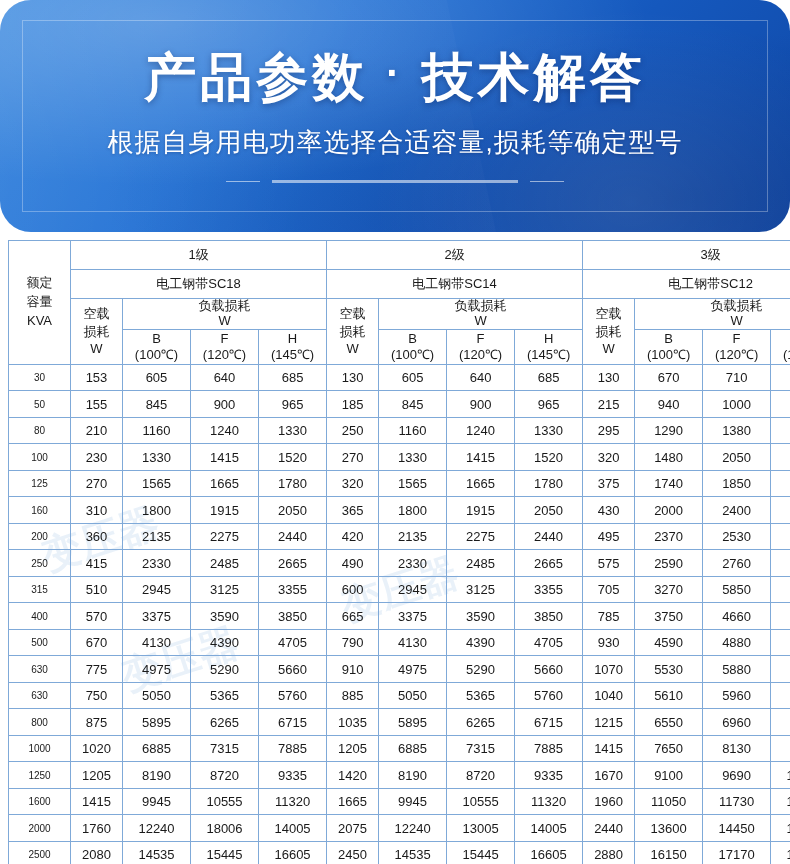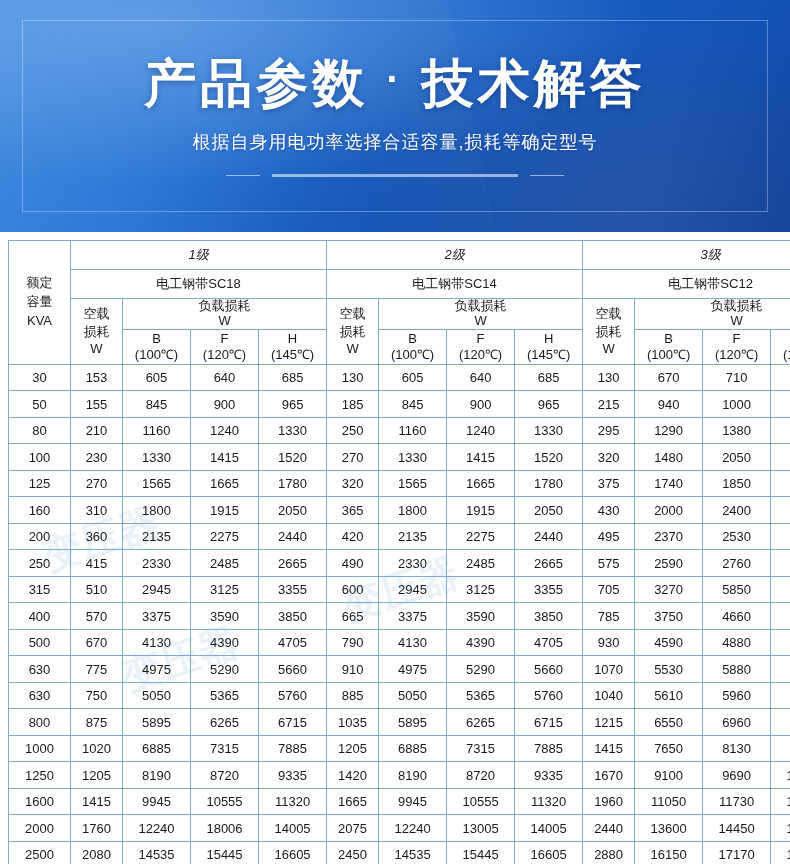--- a/index.html
+++ b/index.html
@@ -24,20 +24,21 @@
   
   .banner {
     position: relative;
     width: 790px;
     height: 232px;
     background:
       radial-gradient(ellipse at 20% 10%, rgba(255,255,255,0.22) 0%, rgba(255,255,255,0) 55%),
       radial-gradient(ellipse at 85% 85%, rgba(0,40,120,0.35) 0%, rgba(0,40,120,0) 60%),
       linear-gradient(135deg, #2a7fdd 0%, #1f6fd4 35%, #1558bd 65%, #0f47a5 100%);
     overflow: hidden;
+    border-radius: 31px;
   }
   .banner::before {
     content: "";
     position: absolute;
     left: -60px;
     top: -120px;
     width: 520px;
     height: 420px;
     background: linear-gradient(115deg, rgba(255,255,255,0.14) 0%, rgba(255,255,255,0.02) 70%);
     transform: rotate(-12deg);
@@ -84,21 +85,21 @@
   }
   .banner-title .dot {
     display: inline-block;
     padding: 0 18px;
     font-size: 40px;
     vertical-align: 8px;
   }
   .banner-sub {
     margin-top: 18px;
     color: #ffffff;
-    font-size: 18px;
+    font-size: 26px;
     letter-spacing: 1px;
     white-space: nowrap;
     text-shadow: 0 1px 3px rgba(0,20,70,0.30);
   }
   .banner-rule {
     margin-top: 20px;
     width: 246px;
     height: 3px;
     background: rgba(255,255,255,0.55);
     position: relative;
@@ -158,21 +159,20 @@
     vertical-align: middle;
     font-size: 13px;
     color: #1a1a1a;
     font-weight: normal;
     padding: 0;
     background: transparent;
   }
   .hdr-grade {
     height: 28px;
     font-size: 14px;
-    font-style: italic;
   }
   .hdr-steel {
     height: 28px;
     font-size: 13px;
   }
   .hdr-group {
     height: 26px;
     font-size: 12.5px;
     line-height: 1.15;
   }
@@ -186,21 +186,21 @@
     line-height: 1.45;
   }
   .noload-cell {
     font-size: 13px;
     line-height: 1.35;
   }
   tbody td {
     height: 25.5px;
     font-size: 13px;
   }
-  tbody tr td:first-child { font-size: 13px; }
+  tbody tr td:first-child { font-size: 10px; }
 </style>
 </head>
 <body>
 
 <div class="page">
 
   <div class="banner">
     <div class="banner-frame"></div>
     <div class="banner-inner">
       <div class="banner-title">

